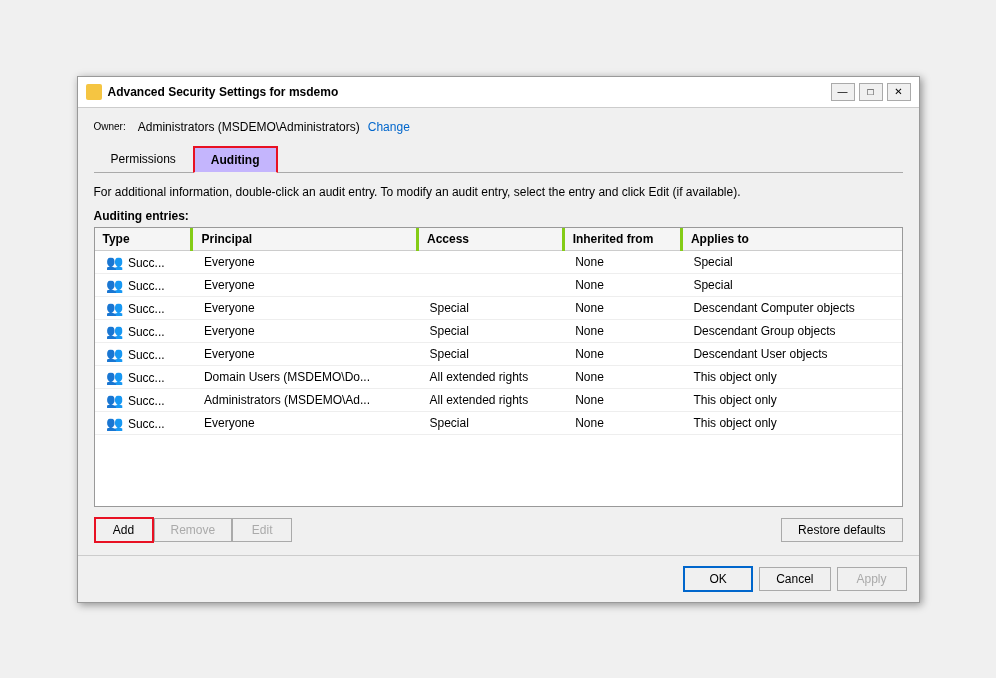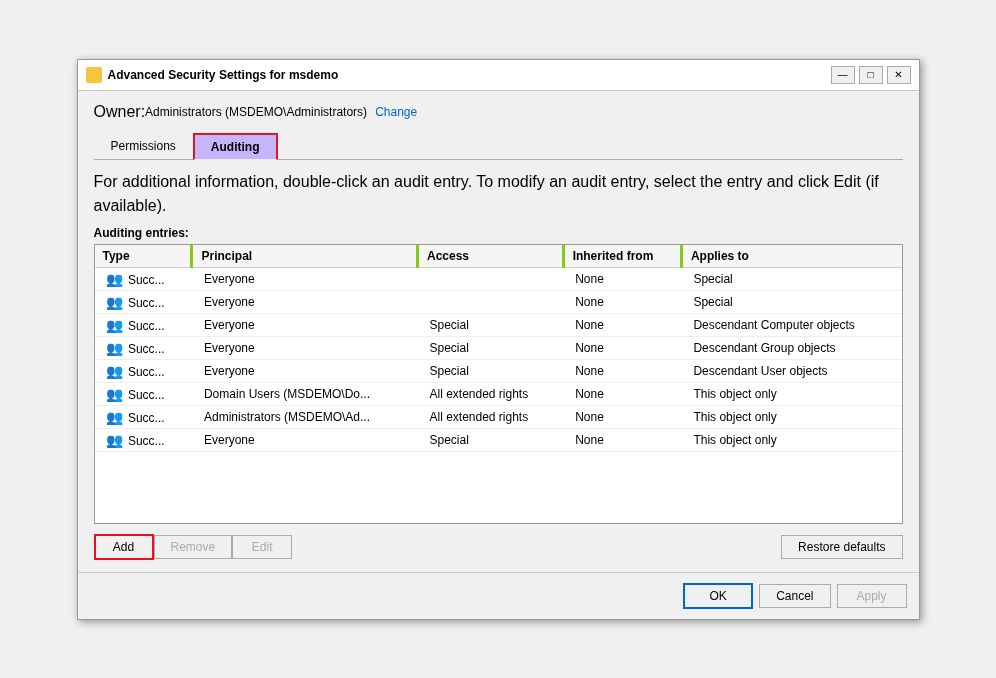--- a/index.html
+++ b/index.html
@@ -58,21 +58,22 @@
     }
     .window-body {
       padding: 12px 16px;
     }
     .owner-row {
       display: flex;
       align-items: center;
       margin-bottom: 12px;
     }
     .owner-label {
-      font-size: 16px;
+      font-size: 10px;
+      margin-right: 12px;
       color: #000;
     }
     .owner-value {
       font-size: 12px;
       color: #000;
       margin-right: 8px;
     }
     .owner-change {
       color: #0066cc;
       cursor: pointer;
@@ -94,21 +95,21 @@
       background: transparent;
       color: #000;
     }
     .tab.active {
       background: #c4b5fd;
       border: 2px solid #e81123;
       border-bottom: 1px solid #f0f0f0;
       font-weight: 600;
     }
     .info-text {
-      font-size: 16px;
+      font-size: 12px;
       color: #000;
       margin-bottom: 8px;
       line-height: 1.5;
     }
     .section-label {
       font-size: 12px;
       font-weight: 600;
       margin-bottom: 4px;
     }
     .table-container {

